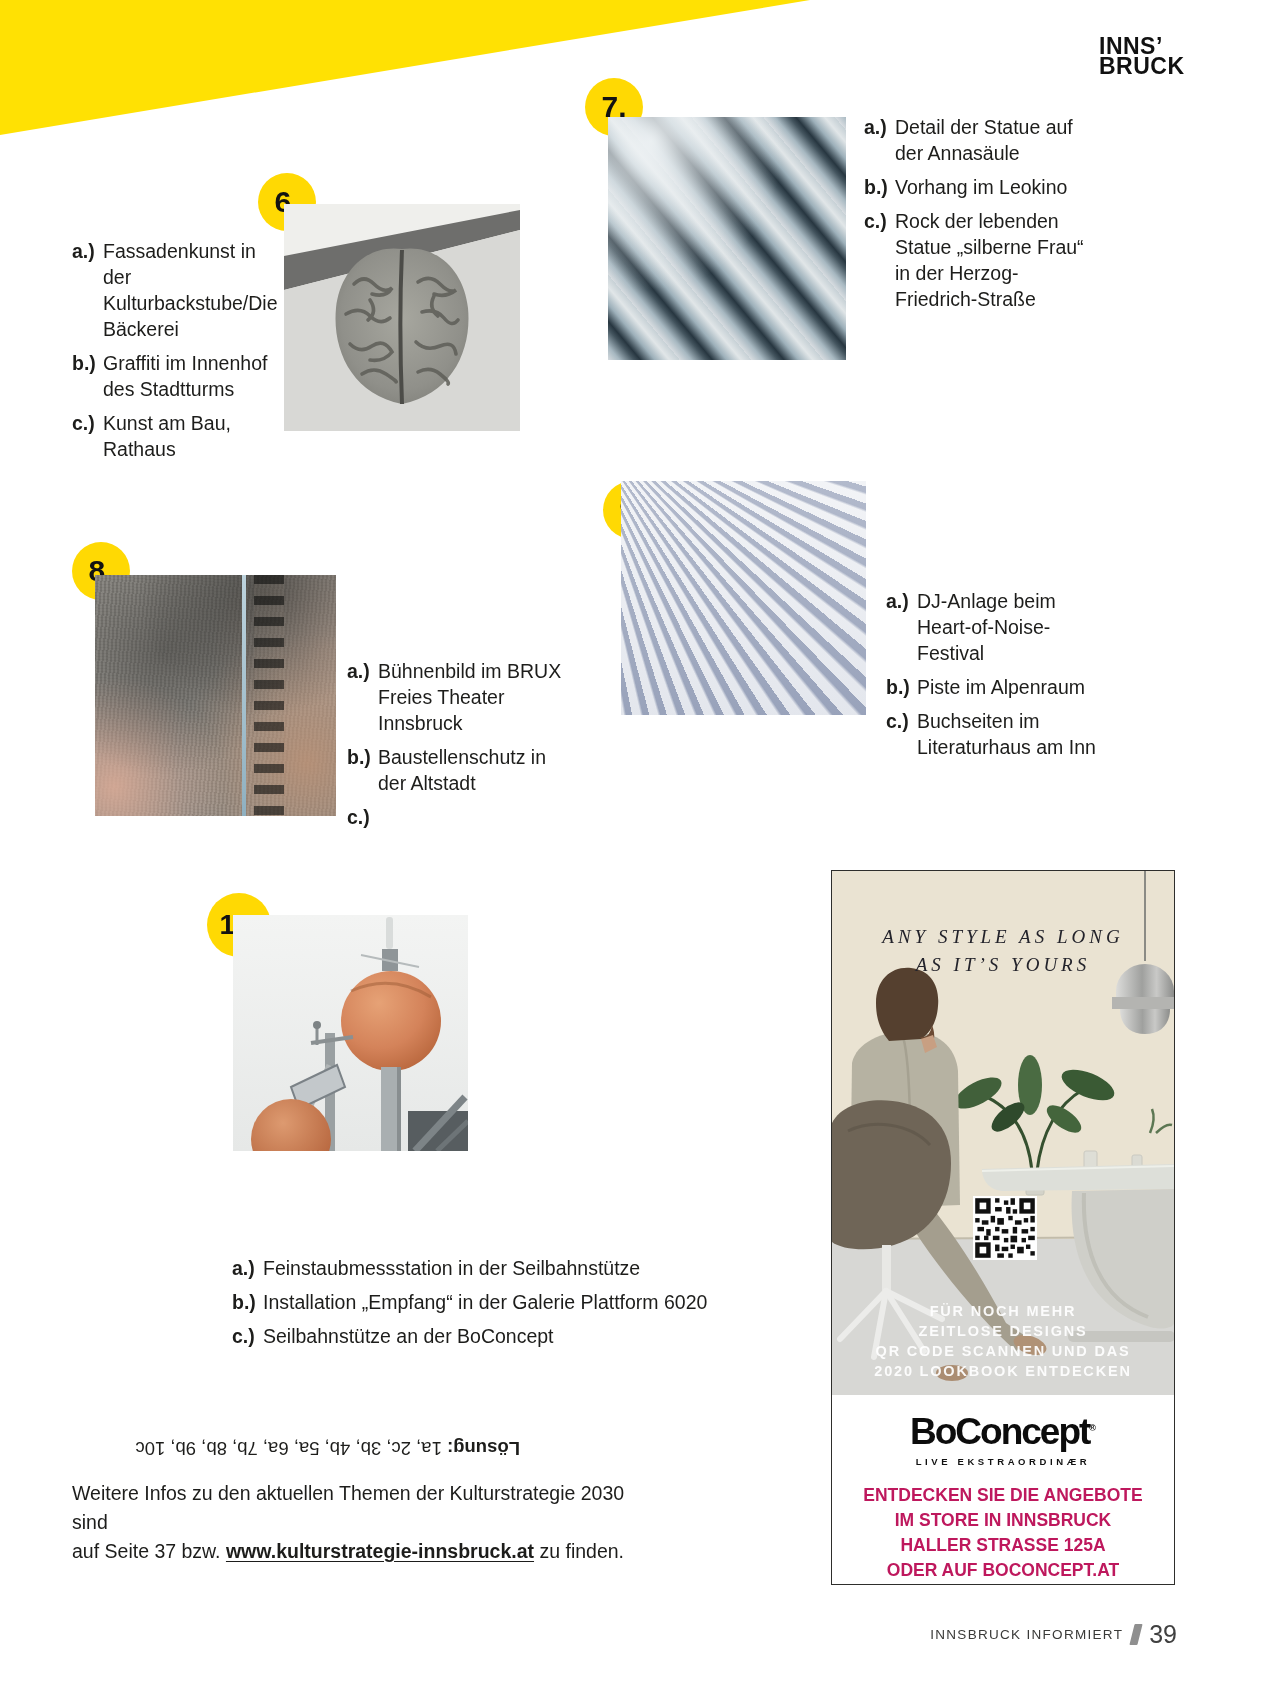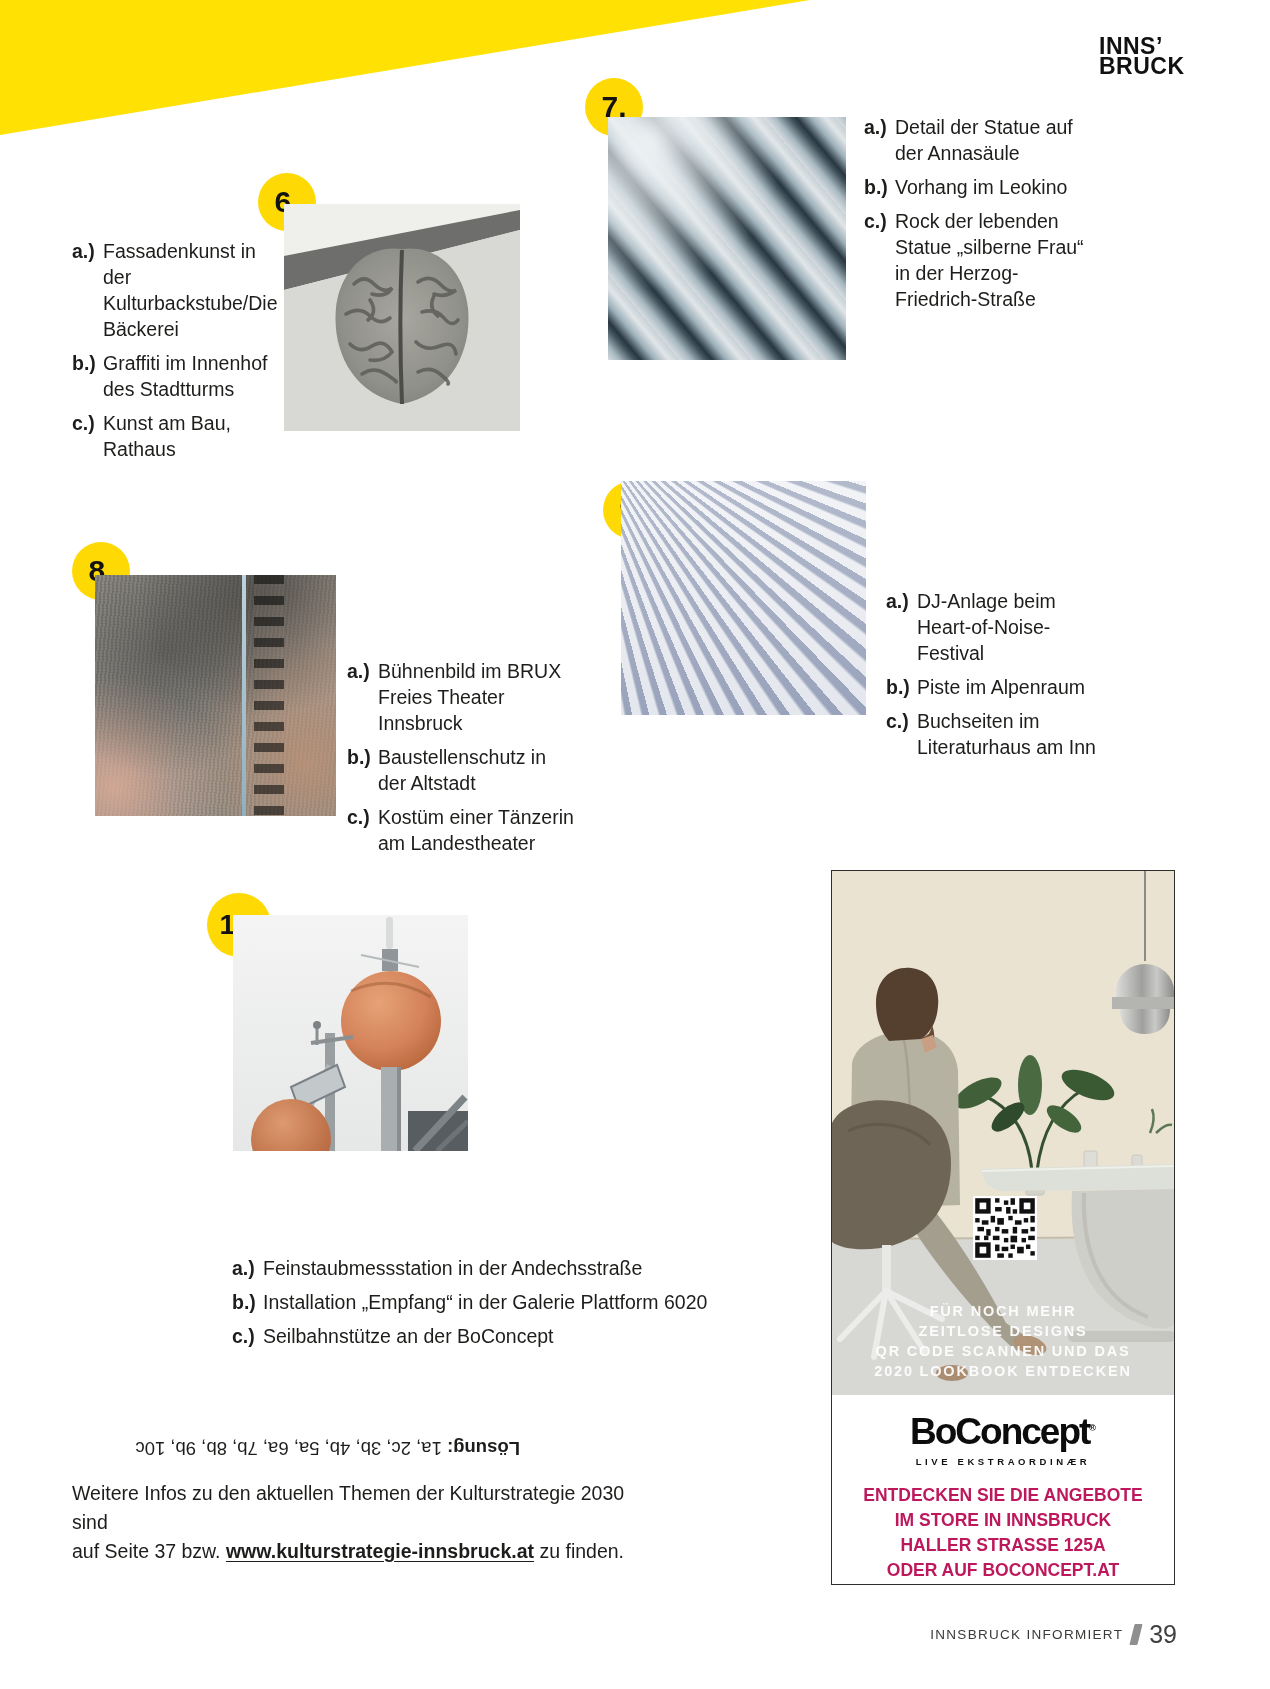--- a/index.html
+++ b/index.html
@@ -163,21 +163,21 @@
 
   <div class="opts" style="left:347px;top:658px;width:228px;">
     <div class="opt">
       <span class="m">a.)</span>
       <span>Bühnenbild im BRUX Freies Theater Innsbruck</span></div>
     <div class="opt">
       <span class="m">b.)</span>
       <span>Baustellenschutz in der Altstadt</span></div>
     <div class="opt">
       <span class="m">c.)</span>
-      <span>Kostüm einer Tänzerin am Landestheater</span></div>
+      </div>
   </div>
 
   <div class="badge" style="left:603px;top:481px;">9.</div>
 
   <div class="qimg img9" style="left:621px;top:481px;width:245px;height:234px;"></div>
 
   <div class="opts" style="left:886px;top:588px;width:225px;">
     <div class="opt">
       <span class="m">a.)</span>
       <span>DJ-Anlage beim Heart-of-Noise-Festival</span></div>
@@ -225,21 +225,21 @@
       <circle cx="58" cy="224" r="40" fill="url(#orb2)"></circle>
       <rect x="175" y="196" width="60" height="40" fill="#575d60"></rect>
       <line x1="182" y1="236" x2="232" y2="182" stroke="#7d8487" stroke-width="7"></line>
       <line x1="204" y1="236" x2="235" y2="206" stroke="#6d7477" stroke-width="5"></line>
     </svg>
   </div>
 
   <div class="opts" style="left:232px;top:1255px;width:545px;">
     <div class="opt">
       <span class="m">a.)</span>
-      <span>Feinstaubmessstation in der Andechsstraße</span></div>
+      <span>Feinstaubmessstation in der Seilbahnstütze</span></div>
     <div class="opt">
       <span class="m">b.)</span>
       <span>Installation „Empfang“ in der Galerie Plattform 6020</span></div>
     <div class="opt">
       <span class="m">c.)</span>
       <span>Seilbahnstütze an der BoConcept</span></div>
   </div>
 
   <div class="solution">
     <span class="m">Lösung:</span><span> 1a, 2c, 3b, 4b, 5a, 6a, 7b, 8b, 9b, 10c</span>
@@ -306,20 +306,24 @@
         <path d="M16,260 C40,248 78,252 98,274" stroke="#5e5548" stroke-width="3" fill="none" opacity=".7"></path>
         <rect x="50" y="374" width="9" height="48" fill="#e8e8e5"></rect>
         <g stroke="#ececea" stroke-width="6" stroke-linecap="round">
           <line x1="54" y1="420" x2="8" y2="468"></line>
           <line x1="54" y1="420" x2="42" y2="486"></line>
           <line x1="54" y1="420" x2="92" y2="480"></line>
           <line x1="54" y1="420" x2="110" y2="448"></line>
         </g>
       </svg>
 
+      <div class="headline">
+        <div>ANY STYLE AS LONG</div>
+        <div>AS IT’S YOURS</div>
+      </div>
 
       <svg class="qr" viewBox="0 0 29 29" xmlns="http://www.w3.org/2000/svg" style="position:absolute;left:141px;top:325px;width:64px;height:64px;">
         <rect width="29" height="29" fill="#fff"></rect>
         <g fill="#111">
           <rect x="1" y="1" width="7" height="7"></rect>
             <rect x="21" y="1" width="7" height="7"></rect>
             <rect x="1" y="21" width="7" height="7"></rect>
           <rect x="3" y="3" width="3" height="3" fill="#fff" stroke="none"></rect>
           <rect x="23" y="3" width="3" height="3" fill="#fff"></rect>
           <rect x="3" y="23" width="3" height="3" fill="#fff"></rect>

